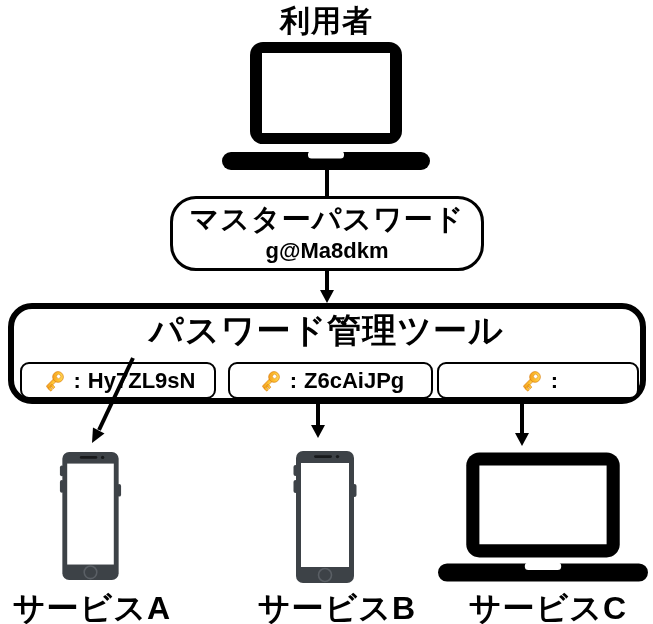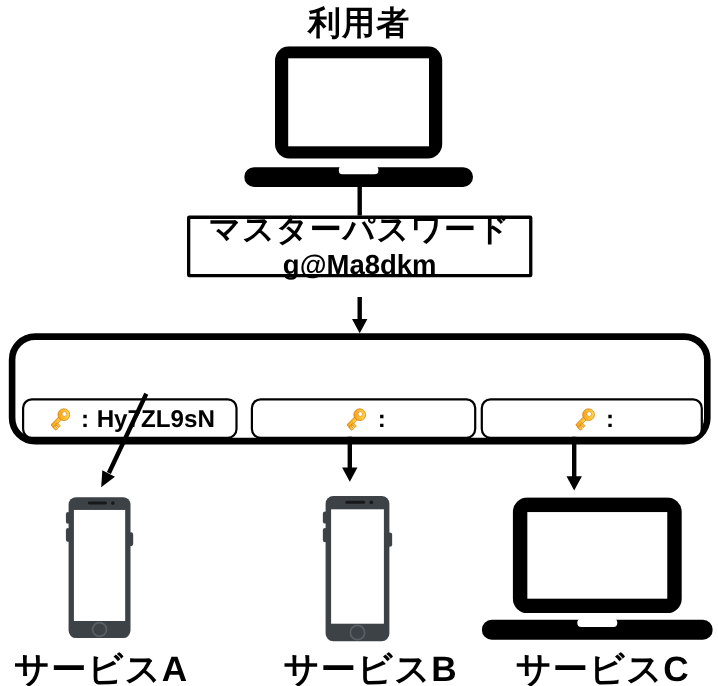--- a/index.html
+++ b/index.html
@@ -9,27 +9,27 @@
     position:relative; width:653px; height:624px; background:#fff;
     overflow:hidden; color:#000;padding-left:12px;
   }
   .abs { position:absolute; }
   .ctr { text-align:center; }
   .b { font-weight:700; }
 
   #user-label { left:0; right:0; top:1px; font-size:30px; letter-spacing:1px; z-index:2; }
 
   #master-box {
-    left:170px; top:196px; width:314px; height:56px;
-    border:3px solid #000; border-radius:2px; background:#fff;
+    left:170px; top:196px; width:314px; height:75px;
+    border:3px solid #000; border-radius:26px; background:#fff;
     display:flex; flex-direction:column; align-items:center; justify-content:center;
     z-index:2;
   }
   #master-box .title { font-size:29px; line-height:34px; letter-spacing:1px; }
-  #master-box .value { font-size:25px; line-height:30px; }
+  #master-box .value { font-size:22px; line-height:30px; }
 
   #tool-box {
     left:8px; top:303px; width:638px; height:101px;
     border:6px solid #000; border-radius:24px; background:#fff; z-index:1;
   }
   #tool-title { left:0; right:0; top:308px; font-size:34px; letter-spacing:1px; z-index:2; }
 
   .key-box {
     position:absolute; top:362px; height:37px;
     border:2.5px solid #000; border-radius:9px; background:#fff;
@@ -62,20 +62,21 @@
     <rect x="0" y="110" width="208" height="18" rx="9" fill="#000"></rect>
     <rect x="86" y="109" width="36" height="7.5" rx="3.5" fill="#fff"></rect>
   </svg>
 
   <div id="master-box" class="abs">
     <div class="title b">マスターパスワード</div>
     <div class="value b">g@Ma8dkm</div>
   </div>
 
   <div id="tool-box" class="abs"></div>
+  <div id="tool-title" class="abs ctr b">パスワード管理ツール</div>
 
   <div id="key-box-a" class="key-box">
     <svg width="26" height="26" viewBox="0 0 32 32">
       <defs>
         <linearGradient id="kg1" x1="1" y1="0" x2="0" y2="1">
           <stop offset="0" stop-color="#ffdf6e"></stop>
             <stop offset="0.45" stop-color="#ffc331"></stop>
             <stop offset="1" stop-color="#ef9219"></stop>
         </linearGradient>
       </defs>
@@ -95,20 +96,21 @@
     <svg width="26" height="26" viewBox="0 0 32 32">
       <g transform="rotate(45 16 16)" stroke="#d97e0a" stroke-width="0.8">
         <rect x="13.8" y="13" width="4.4" height="14.5" rx="1.6" fill="url(#kg1)"></rect>
         <rect x="17" y="20.5" width="5.2" height="3" rx="1" fill="url(#kg1)"></rect>
         <rect x="17" y="24.8" width="5.2" height="3" rx="1" fill="url(#kg1)"></rect>
         <circle cx="16" cy="9" r="6.6" fill="url(#kg1)"></circle>
         <circle cx="16" cy="8" r="2.6" fill="#ffffff" stroke="#d97e0a" stroke-width="0.6"></circle>
       </g>
     </svg>
     <span class="pw-text">:</span>
+    <span class="pw-text">Z6cAiJPg</span>
   </div>
 
   <div id="key-box-c" class="key-box">
     <svg width="26" height="26" viewBox="0 0 32 32">
       <g transform="rotate(45 16 16)" stroke="#d97e0a" stroke-width="0.8">
         <rect x="13.8" y="13" width="4.4" height="14.5" rx="1.6" fill="url(#kg1)"></rect>
         <rect x="17" y="20.5" width="5.2" height="3" rx="1" fill="url(#kg1)"></rect>
         <rect x="17" y="24.8" width="5.2" height="3" rx="1" fill="url(#kg1)"></rect>
         <circle cx="16" cy="9" r="6.6" fill="url(#kg1)"></circle>
         <circle cx="16" cy="8" r="2.6" fill="#ffffff" stroke="#d97e0a" stroke-width="0.6"></circle>

